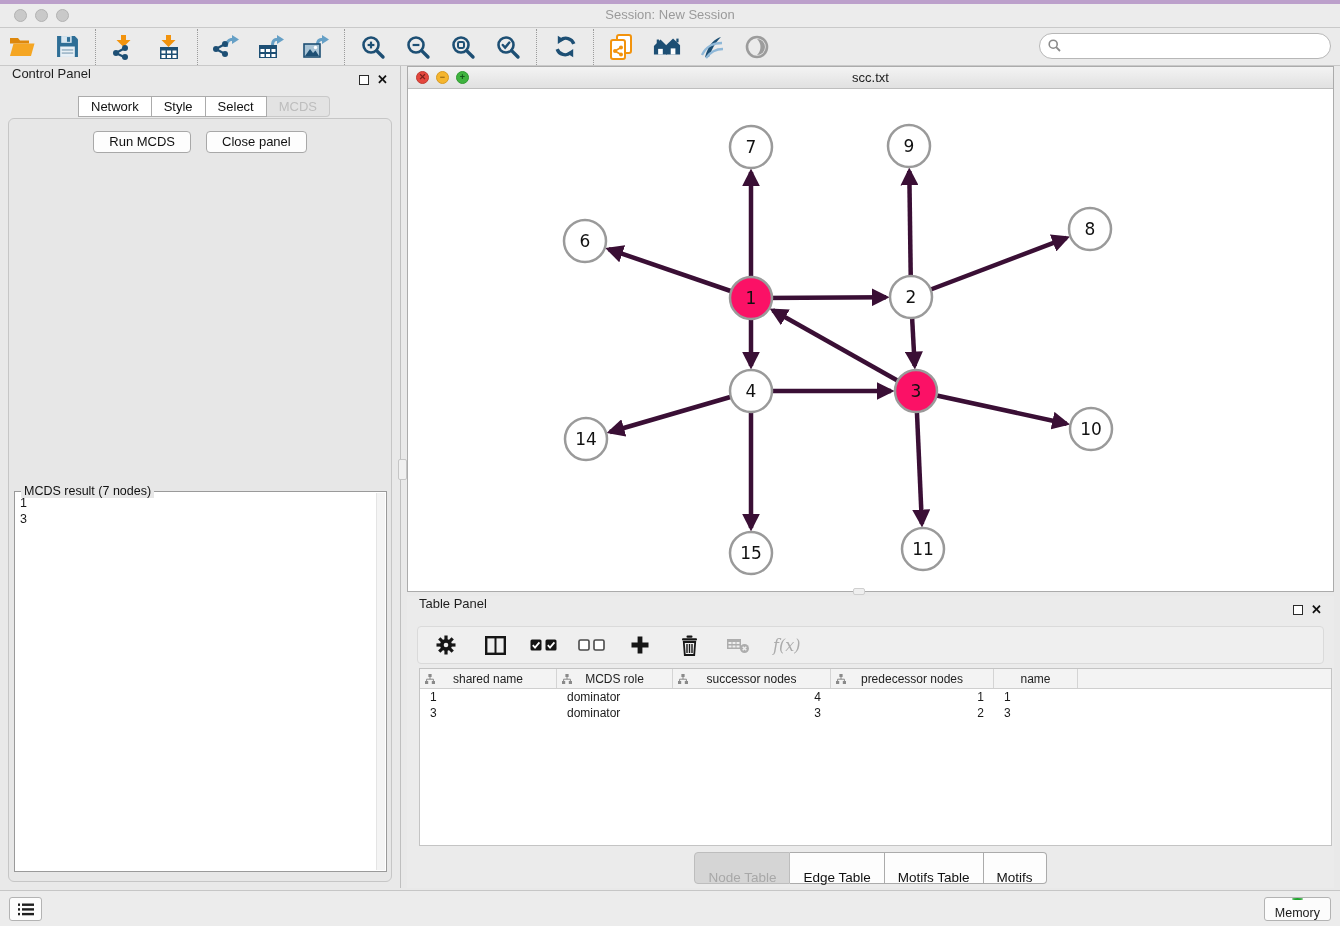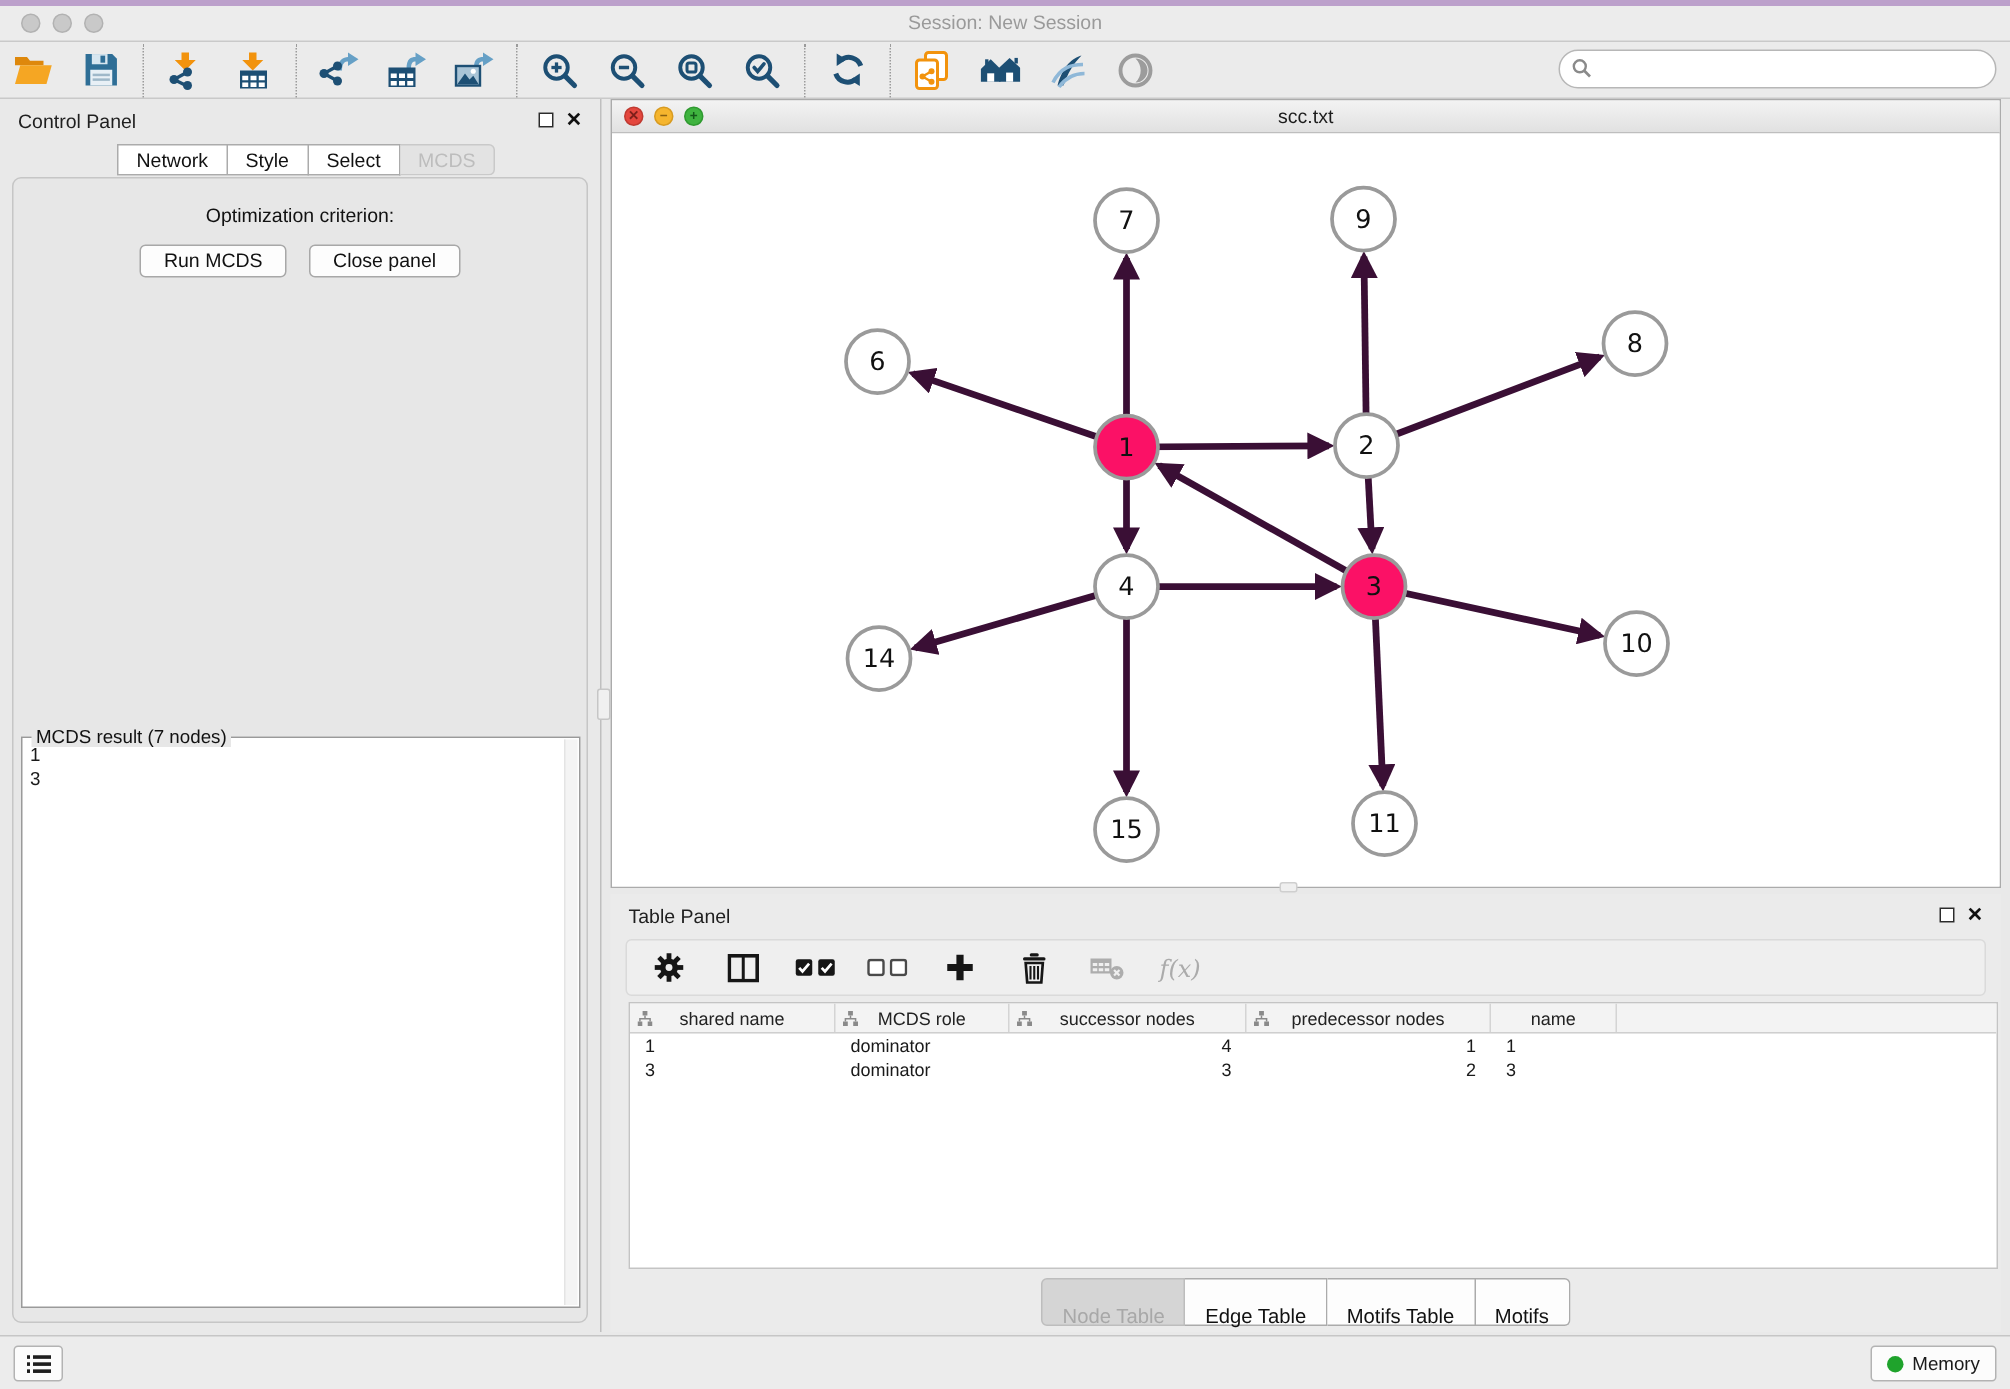--- a/index.html
+++ b/index.html
@@ -21,21 +21,21 @@
   .tool-sep { width:0; height:36px; border-left:1px dotted #9B9B9B; }
   .tbtn { width:28px; height:28px; display:flex; align-items:center; justify-content:center; cursor:default; }
   #searchbox { position:absolute; right:9px; top:5px; width:292px; height:26px; }
   #searchbox input { width:100%; height:100%; border:1px solid #B7B7B7; border-radius:13px;
     background:#FFF; padding:0 10px 0 27px; font-size:13px; outline:none; }
   #searchbox svg { position:absolute; left:9px; top:6px; }
 
   
   #control-panel { position:absolute; left:0; top:66px; width:401px; height:822px;
     background:#E9E9E9; border-right:1px solid #BFBFBF; }
-  .panel-head { height:28px; display:flex; align-items:center; padding:0 12px; }
+  .panel-head { height:28px; display:flex; padding:0 12px; }
   .panel-head .ptitle { font-size:13px; color:#1F1F1F; }
   .panel-ctrls { margin-left:auto; display:flex; align-items:center; gap:8px; }
   .win-max { width:10px; height:10px; border:1.6px solid #2B2B2B; background:#FFF; }
   .win-close { font-size:13px; font-weight:bold; color:#111; line-height:10px; }
   #cp-tabs { position:absolute; left:78px; top:30px; display:flex; }
   .cp-tab { height:21px; line-height:19px; padding:0 12px; font-size:13px; background:#FFF;
     border:1px solid #ABABAB; border-left:none; color:#111; }
   .cp-tab:first-child { border-left:1px solid #ABABAB; }
   .cp-tab.active { background:#E3E3E3; color:#BDBDBD; border-color:#C9C9C9; border-radius:0 4px 4px 0; }
   #cp-content { position:absolute; left:8px; top:52px; width:384px; height:764px;
@@ -101,21 +101,21 @@
   .tp-tab:first-child { border-left:1px solid #ABABAB; border-radius:4px 0 0 4px; }
   .tp-tab:last-child { border-radius:0 4px 4px 0; }
   .tp-tab.active { background:#D5D5D5; color:#A8A8A8; border-color:#BDBDBD; }
 
   
   #statusbar { position:absolute; left:0; top:890px; width:1340px; height:36px;
     background:#ECECEC; border-top:1px solid #C6C6C6; }
   #sb-list-btn { position:absolute; left:9px; top:6px; width:33px; height:24px; background:#FCFCFC;
     border:1px solid #B3B3B3; border-radius:3px; display:flex; align-items:center; justify-content:center; }
   #sb-memory { position:absolute; right:9px; top:6px; height:24px; padding:0 10px; background:#FCFCFC;
-    border:1px solid #B3B3B3; border-radius:3px; display:flex; align-items:center; gap:6px; font-size:12.5px; }
+    border:1px solid #B3B3B3; border-radius:3px; display:flex; align-items:center; gap:6px; font-size:12.5px;flex-direction:column; }
   #mem-dot { width:11px; height:11px; border-radius:50%; background:#1FA32C; }
 </style>
 </head>
 <body>
 
 <div id="titlebar">
   <div class="lights">
     <div class="light"></div>
     <div class="light"></div>
     <div class="light"></div>
@@ -311,21 +311,20 @@
       <span class="win-close">✕</span>
     </span>
   </div>
   <div id="cp-tabs">
       <div class="cp-tab">Network</div>
       <div class="cp-tab">Style</div>
       <div class="cp-tab">Select</div>
       <div class="cp-tab active">MCDS</div>
     </div>
   <div id="cp-content">
-    <div id="opt-label">Optimization criterion:</div>
     <div id="btn-row">
       <button class="btn">Run MCDS</button>
       <button class="btn">Close panel</button>
     </div>
     <div id="mcds-fieldset">
       <legend>MCDS result (7 nodes)</legend>
       <div id="mcds-result-text">1
 3</div>
       <div id="mcds-scroll"></div>
     </div>

